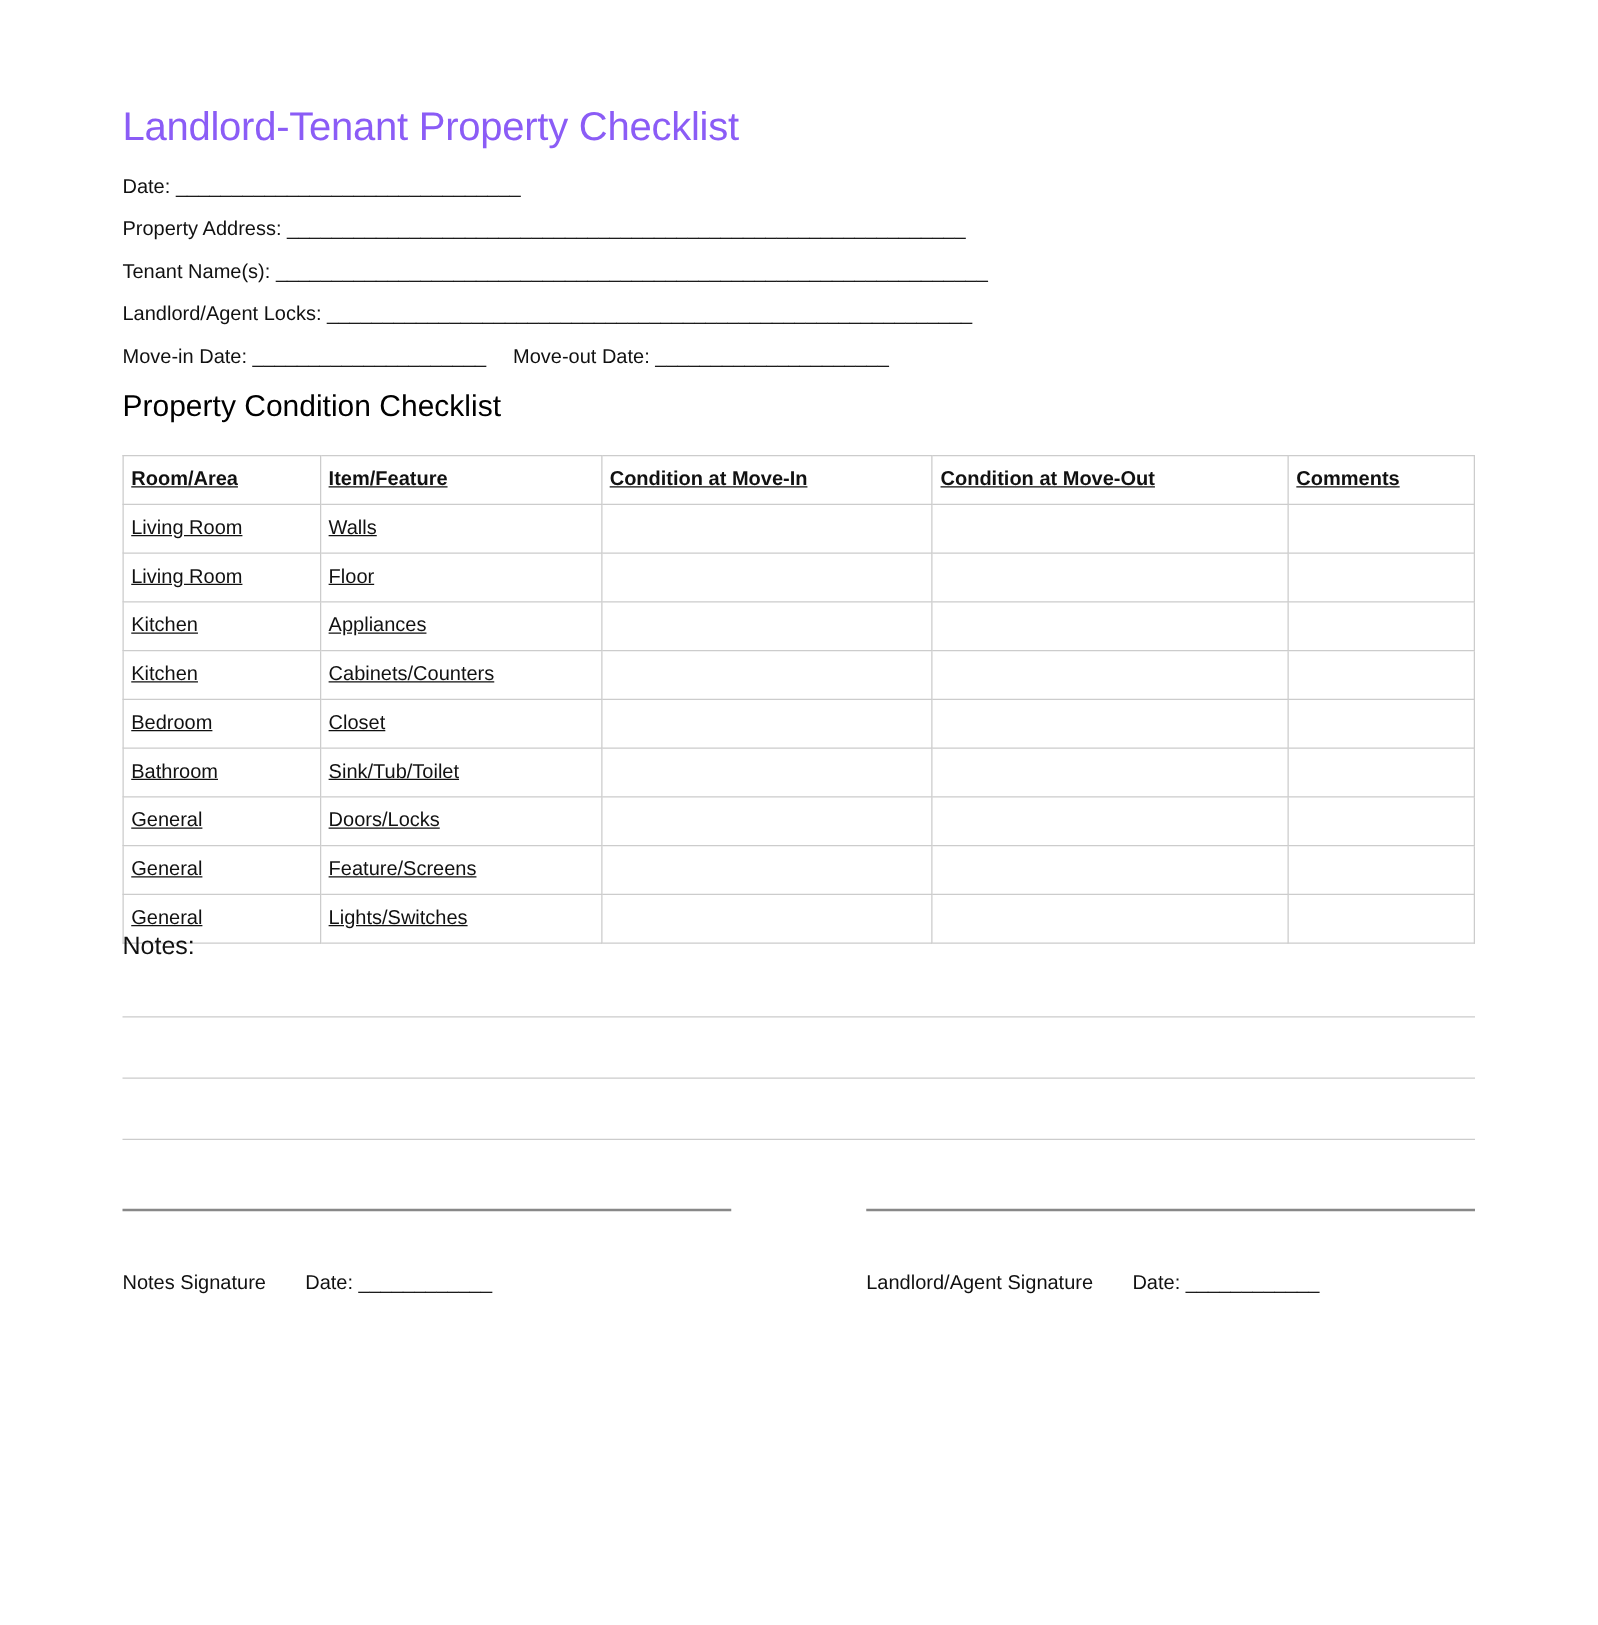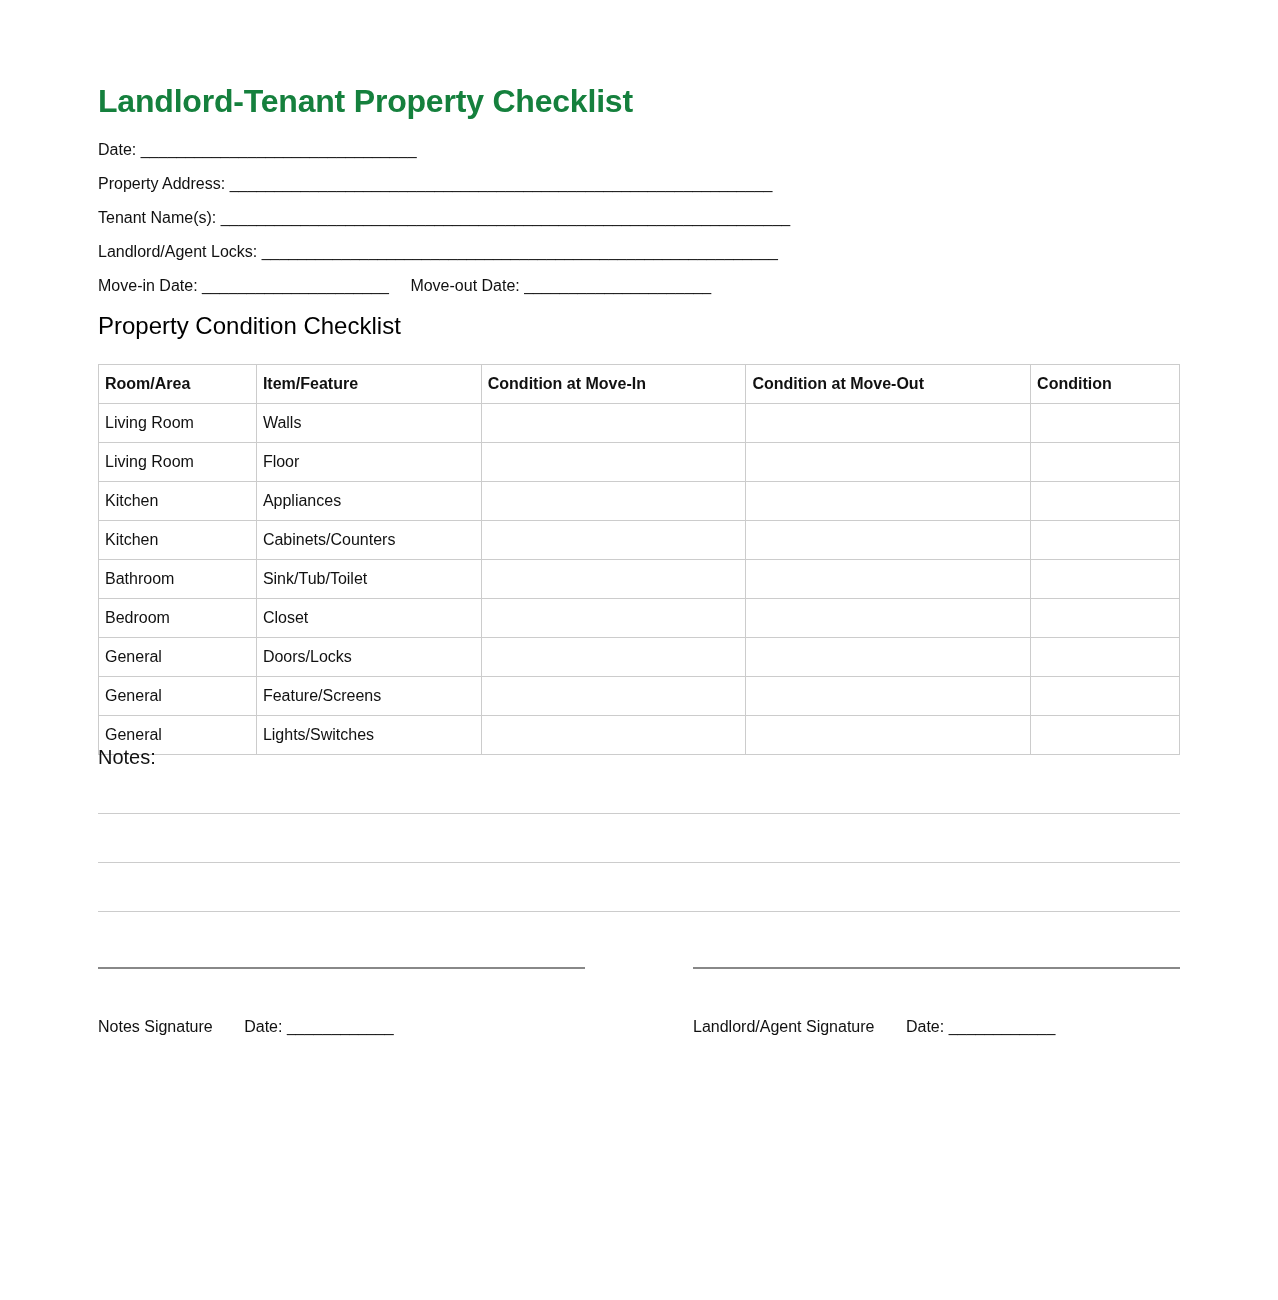--- a/index.html
+++ b/index.html
@@ -3,36 +3,36 @@
   <meta charset="utf-8">
   <style>
     html, body { margin: 0; padding: 0; background: #ffffff; }
     body {
       width: 1278px; height: 1300px; position: relative;
       font-family: "Liberation Sans", sans-serif; color: #111;
     }
     .page { position: absolute; left: 98px; top: 0; width: 1082px; }
     h1 {
       position: absolute; top: 83px; left: 0; margin: 0;
-      font-size: 32px; font-weight: bold; color: #15803d; white-space: nowrap;
+      font-size: 32px; font-weight: normal; color: #8b5cf6; white-space: nowrap;
       letter-spacing: -0.2px;
     }
     .field { position: absolute; left: 0; font-size: 16px; white-space: nowrap; line-height: 20px; }
     .field .gap { display: inline-block; width: 17px; }
     h2 {
       position: absolute; top: 312px; left: 0; margin: 0;
       font-size: 24px; font-weight: normal; color: #000000; white-space: nowrap;
     }
     table {
       position: absolute; top: 364px; left: 0; width: 1082px;
       border-collapse: collapse; font-size: 16px;
     }
     th, td {
       border: 1px solid #cccccc; height: 34px; padding: 10px 6px;
-      text-align: left; vertical-align: middle; box-sizing: border-box;
+      text-align: left; vertical-align: middle; box-sizing: border-box; text-decoration: underline;
     }
     th { font-weight: bold; }
     .notes-label { position: absolute; top: 746px; left: 0; font-size: 20px; }
     .note-line { position: absolute; left: 0; width: 1082px; height: 0; border-top: 1px solid #cccccc; }
     .sig-line { position: absolute; top: 967px; width: 487px; height: 0; border-top: 2px solid #888888; }
     .sig-text { position: absolute; top: 1018px; font-size: 16px; white-space: nowrap; }
     .sig-text .sp { display: inline-block; width: 27px; }
   </style>
 </head>
 <body>
@@ -72,21 +72,21 @@
         <col style="width:265px">
         <col style="width:285px">
         <col style="width:149px">
     </colgroup>
     <thead>
       <tr>
         <th>Room/Area</th>
         <th>Item/Feature</th>
         <th>Condition at Move-In</th>
         <th>Condition at Move-Out</th>
-        <th>Condition</th>
+        <th>Comments</th>
       </tr>
     </thead>
     <tbody>
       <tr>
         <td>Living Room</td>
         <td>Walls</td>
         <td></td>
         <td></td>
         <td></td>
       </tr>
@@ -105,29 +105,29 @@
         <td></td>
       </tr>
       <tr>
         <td>Kitchen</td>
         <td>Cabinets/Counters</td>
         <td></td>
         <td></td>
         <td></td>
       </tr>
       <tr>
-        <td>Bathroom</td>
-        <td>Sink/Tub/Toilet</td>
+        <td>Bedroom</td>
+        <td>Closet</td>
         <td></td>
         <td></td>
         <td></td>
       </tr>
       <tr>
-        <td>Bedroom</td>
-        <td>Closet</td>
+        <td>Bathroom</td>
+        <td>Sink/Tub/Toilet</td>
         <td></td>
         <td></td>
         <td></td>
       </tr>
       <tr>
         <td>General</td>
         <td>Doors/Locks</td>
         <td></td>
         <td></td>
         <td></td>

